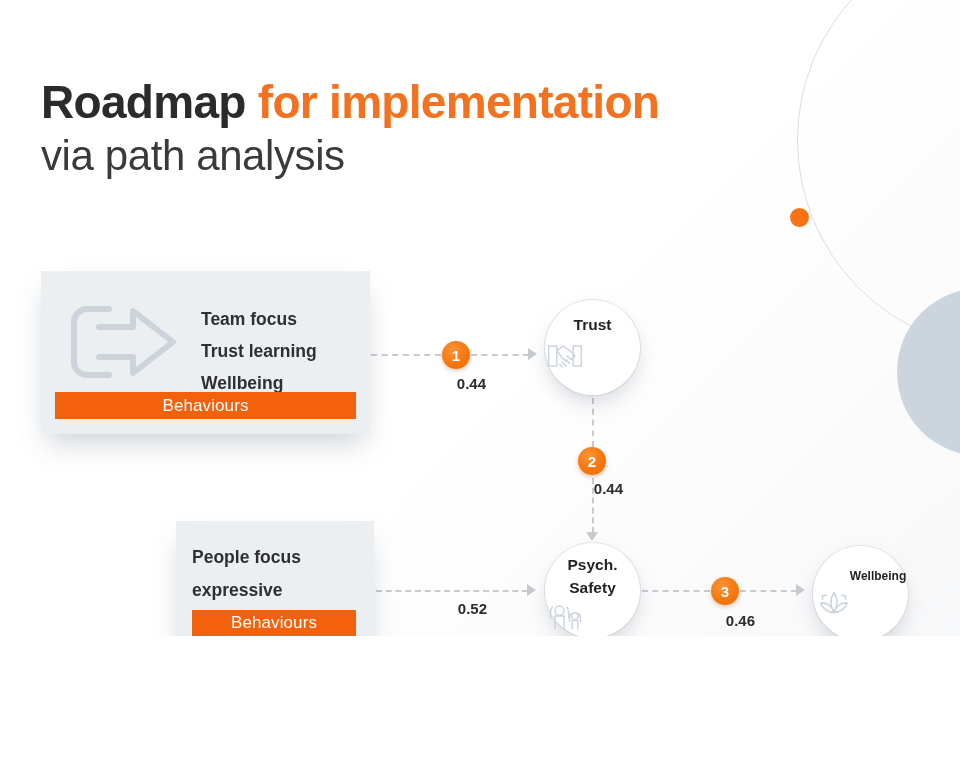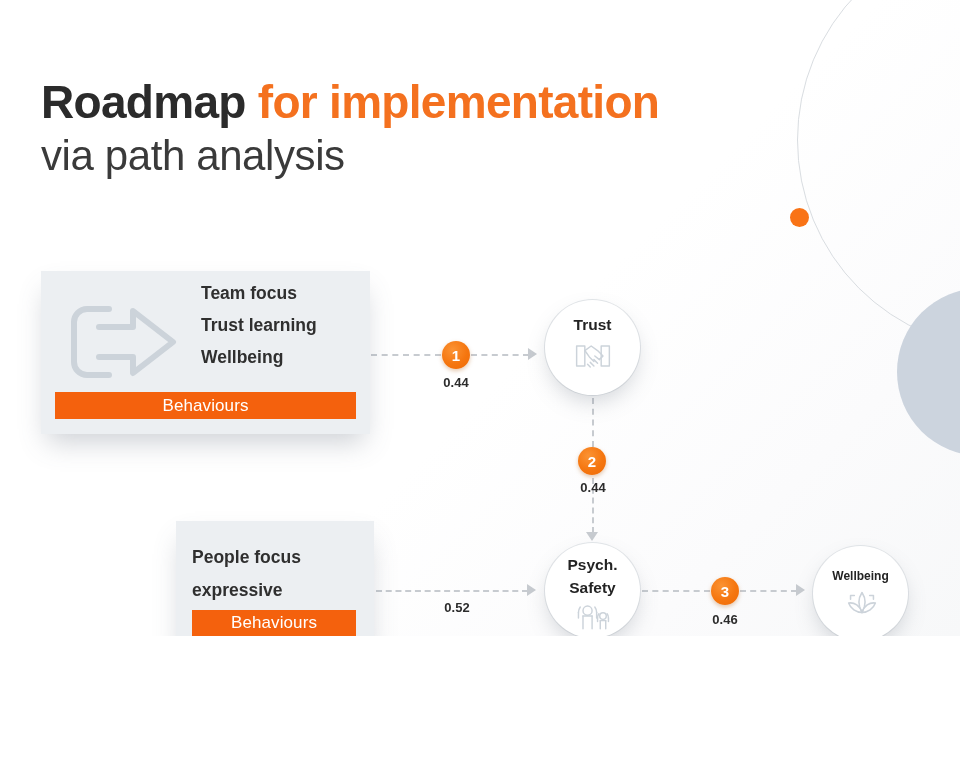--- a/index.html
+++ b/index.html
@@ -98,21 +98,21 @@
   .card1-icon {
     position: absolute;
     left: 20px;
     top: 28px;
     width: 125px;
     height: 86px;
   }
   .card1-text {
     position: absolute;
     left: 160px;
-    top: 7px;
+    top: 33px;
   }
   .card-line {
     font-size: 17.5px;
     font-weight: bold;
     color: #2f2f2f;
     line-height: 1.82;
     white-space: nowrap;
   }
   .card2-text {
     position: absolute;
@@ -139,21 +139,20 @@
   .node {
     position: absolute;
     width: 95px;
     height: 95px;
     border-radius: 50%;
     background: #ffffff;
     box-shadow: 0 10px 22px -4px rgba(95,105,120,0.28),
                 0 0 0 1px rgba(225,228,232,0.9);
     display: flex;
     flex-direction: column;
-    align-items: center;
     box-sizing: border-box;
   }
   #node-trust    { left: 545px; top: 300px; }
   #node-psych    { left: 545px; top: 543px; }
   #node-wellbeing{ left: 813px; top: 546px; }
 
   .node-label {
     font-size: 15.5px;
     font-weight: bold;
     color: #232323;
@@ -216,24 +215,24 @@
     color: #ffffff;
     font-size: 15px;
     font-weight: bold;
     display: flex;
     align-items: center;
     justify-content: center;
     box-shadow: 0 2px 4px rgba(180,100,30,0.35);
   }
   .edge-value {
     position: absolute;
-    font-size: 13px;
+    font-size: 15px;
     font-weight: bold;
     color: #2c2c2c;
-    text-align: center;
+    text-align: right;
     white-space: nowrap;
   }
 
   .icon-stroke {
     fill: none;
     stroke: #ccd3da;
     stroke-width: 1.6;
     stroke-linecap: round;
     stroke-linejoin: round;
   }

